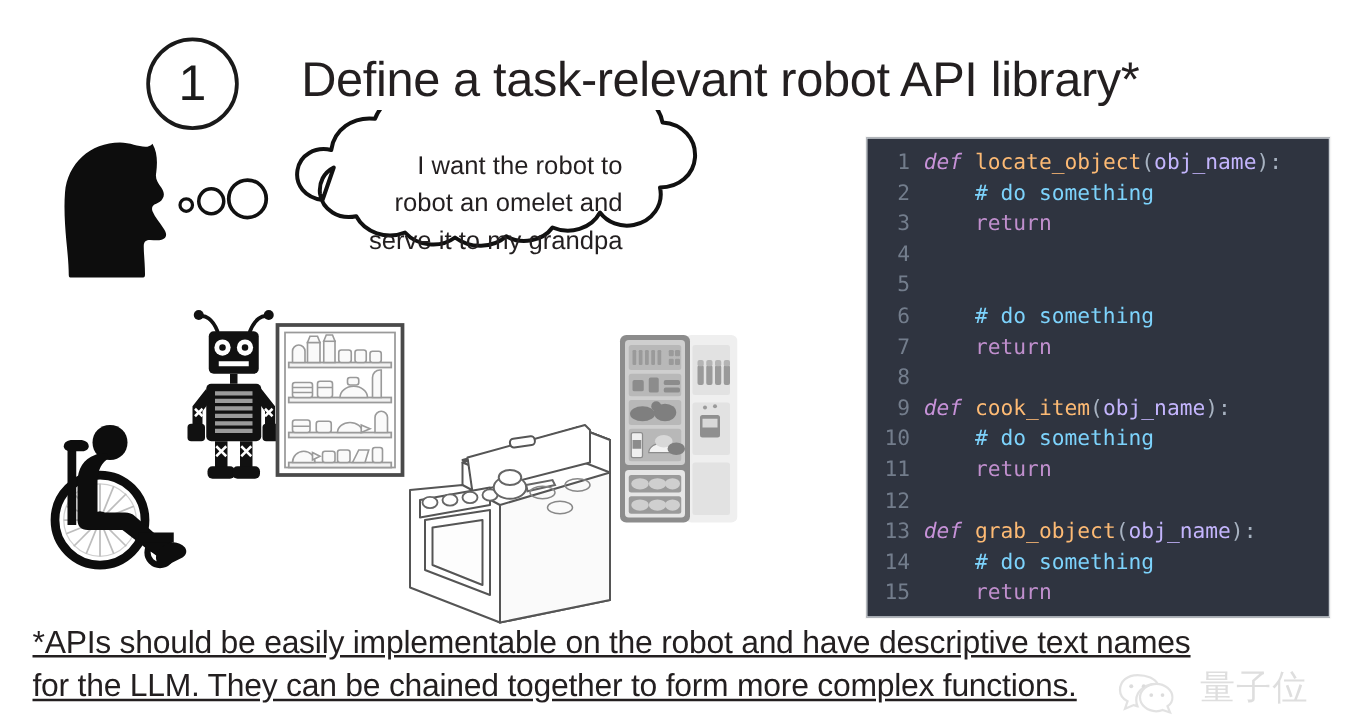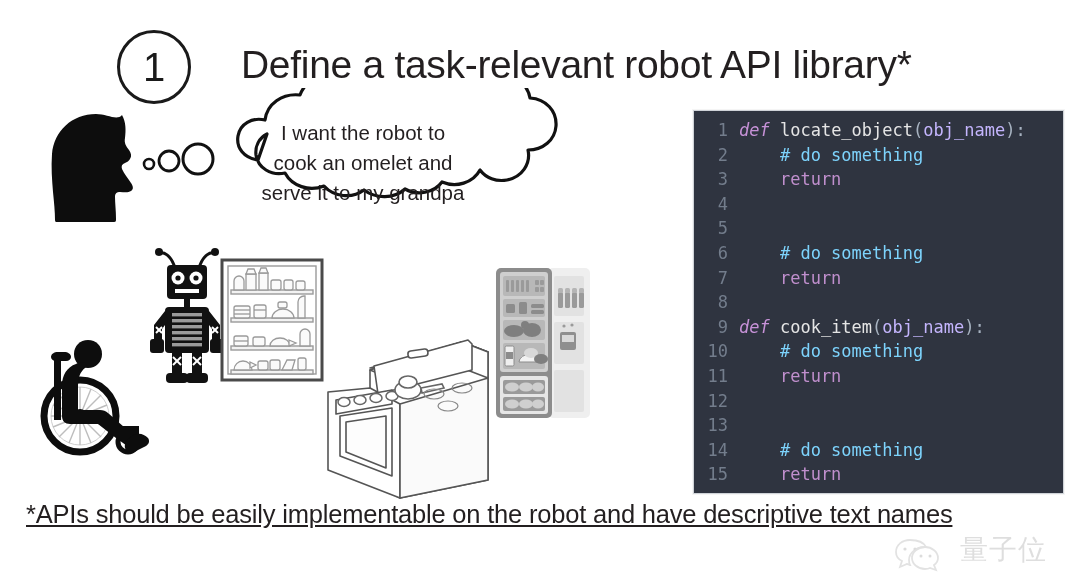--- a/index.html
+++ b/index.html
@@ -23,21 +23,21 @@
     font-size:39px;line-height:1.05;color:#231f20;letter-spacing:-0.3px;
     white-space:nowrap;
     margin-left:36px;
   }
 
   
   .bubble-wrap{position:absolute;left:196px;top:88px;width:500px;height:150px;}
   .bubble-wrap svg{display:block;width:100%;height:100%;}
   .bubble-text{
     position:absolute;left:228px;top:118px;width:270px;
-    text-align:center;font-size:20.5px;line-height:30px;color:#231f20;
+    text-align:right;font-size:20.5px;line-height:30px;color:#231f20;
   }
   .dots{position:absolute;left:140px;top:140px;width:80px;height:42px;}
   .dots svg{display:block;}
 
   
   .head{position:absolute;left:44px;top:112px;width:105px;height:112px;}
   .wheelchair{position:absolute;left:36px;top:316px;width:124px;height:140px;}
   .robot{position:absolute;left:148px;top:247px;width:78px;height:140px;}
   .cupboard{position:absolute;left:220px;top:258px;width:104px;height:124px;}
   .stove{position:absolute;left:322px;top:330px;width:172px;height:170px;}
@@ -56,21 +56,21 @@
   .code-row{display:flex;align-items:flex-start;height:24.6px;}
   .ln{
     width:34px;flex:0 0 34px;text-align:right;padding-right:9px;
     color:#737d8c;font-size:17px;line-height:24.6px;user-select:none;
   }
   .code-line{
     flex:1 1 auto;font-size:17px;line-height:24.6px;white-space:pre;
     color:#b9c2cc;padding-left:2px;
   }
   .t-kw{color:#c792d8;font-style:italic;}
-  .t-fn{color:#e5e5e5;}
+  .t-fn{color:#fdba74;}
   .t-param{color:#c4b5fd;}
   .t-punc{color:#a7b2c0;}
   .t-com{color:#7dd3fc;}
   .t-ret{color:#c08fcd;}
 
   
   .footnote{
     position:absolute;left:26px;top:497px;width:1030px;
     font-size:25.5px;line-height:35px;color:#231f20;letter-spacing:-0.2px;text-decoration:underline;
   }
@@ -129,21 +129,21 @@
            c-8 11 -25 14 -37 7
            c-11 10 -29 10 -41 1
            c-12 9 -30 7 -40 -4
            c-15 6 -32 0 -39 -13
            c-14 3 -27 -5 -29 -18
            c-1 -9 3 -17 11 -21 z"></path>
     </svg>
   </div>
   <div class="bubble-text">
     <div>I want the robot to</div>
-    <div>cook an omelet and</div>
+    <div>robot an omelet and</div>
     <div>serve it to my grandpa</div>
   </div>
 
   <div class="wheelchair art">
     <svg viewBox="0 0 124 140" xmlns="http://www.w3.org/2000/svg">
       <circle cx="44" cy="100" r="36" fill="none" stroke="#0d0d0d" stroke-width="7"></circle>
       <circle cx="44" cy="100" r="29" fill="none" stroke="#cfcfcf" stroke-width="1"></circle>
       <g stroke="#bdbdbd" stroke-width="1.4">
         <line x1="44" y1="71" x2="44" y2="129"></line>
           <line x1="15" y1="100" x2="73" y2="100"></line>
@@ -405,34 +405,36 @@
         <div class="code-row">
           <span class="ln">11</span>
           <span class="code-line"><span class="t-ret">    return</span></span>
         </div>
         <div class="code-row">
           <span class="ln">12</span>
           <span class="code-line"><span class="t-punc"></span></span>
         </div>
         <div class="code-row">
           <span class="ln">13</span>
+          <span class="code-line"><span class="t-kw">def </span><span class="t-fn">grab_object</span><span class="t-punc">(</span><span class="t-param">obj_name</span><span class="t-punc">):</span></span>
         </div>
         <div class="code-row">
           <span class="ln">14</span>
           <span class="code-line"><span class="t-com">    # do something</span></span>
         </div>
         <div class="code-row">
           <span class="ln">15</span>
           <span class="code-line"><span class="t-ret">    return</span></span>
         </div>
       </div>
   </div>
 
   <div class="footnote">
     <div>*APIs should be easily implementable on the robot and have descriptive text names</div>
+    <div>for the LLM. They can be chained together to form more complex functions.</div>
   </div>
 
   <div class="watermark">
     <div class="wm-icon">
       <svg viewBox="0 0 46 38" xmlns="http://www.w3.org/2000/svg">
         <path d="M17 4C9 4 3 9 3 16c0 4 2 7 6 9l-2 6 7-3c1 0 2 1 3 1-1-2-1-3-1-5 0-7 7-13 16-13h1C31 7 25 4 17 4z" fill="none" stroke="#d8d8d8" stroke-width="1.8"></path>
         <circle cx="12" cy="13" r="1.6" fill="#cfcfcf"></circle>
           <circle cx="22" cy="13" r="1.6" fill="#cfcfcf"></circle>
         <path d="M32 11c-7 0-13 5-13 11 0 6 6 11 13 11 2 0 3 0 5-1l6 2-2-5c3-2 4-4 4-7 0-6-6-11-13-11z" fill="none" stroke="#d8d8d8" stroke-width="1.8"></path>
         <circle cx="28" cy="20" r="1.5" fill="#cfcfcf"></circle>

